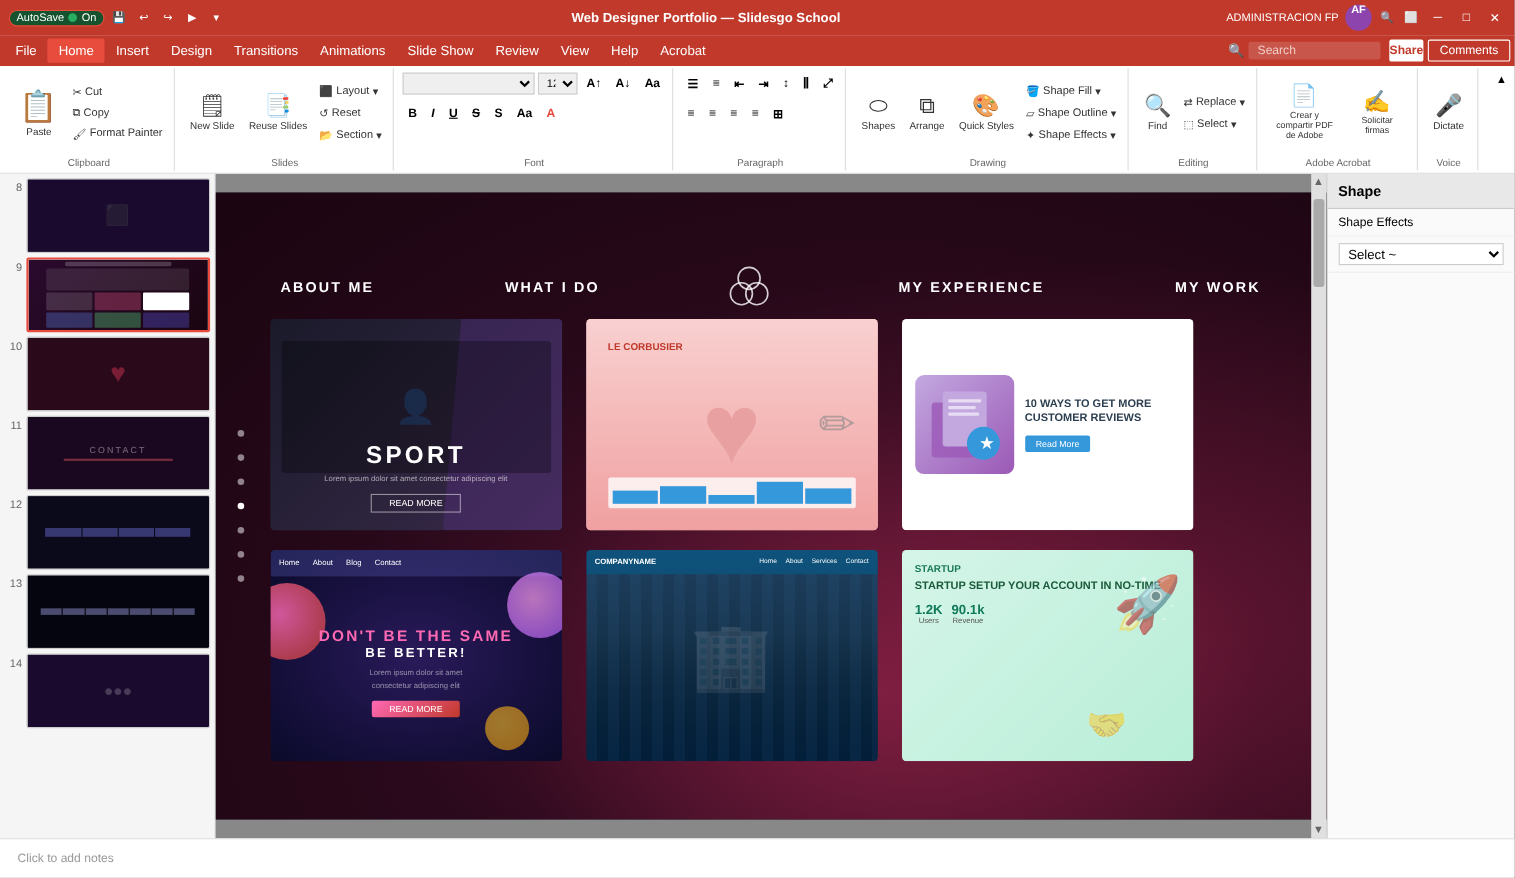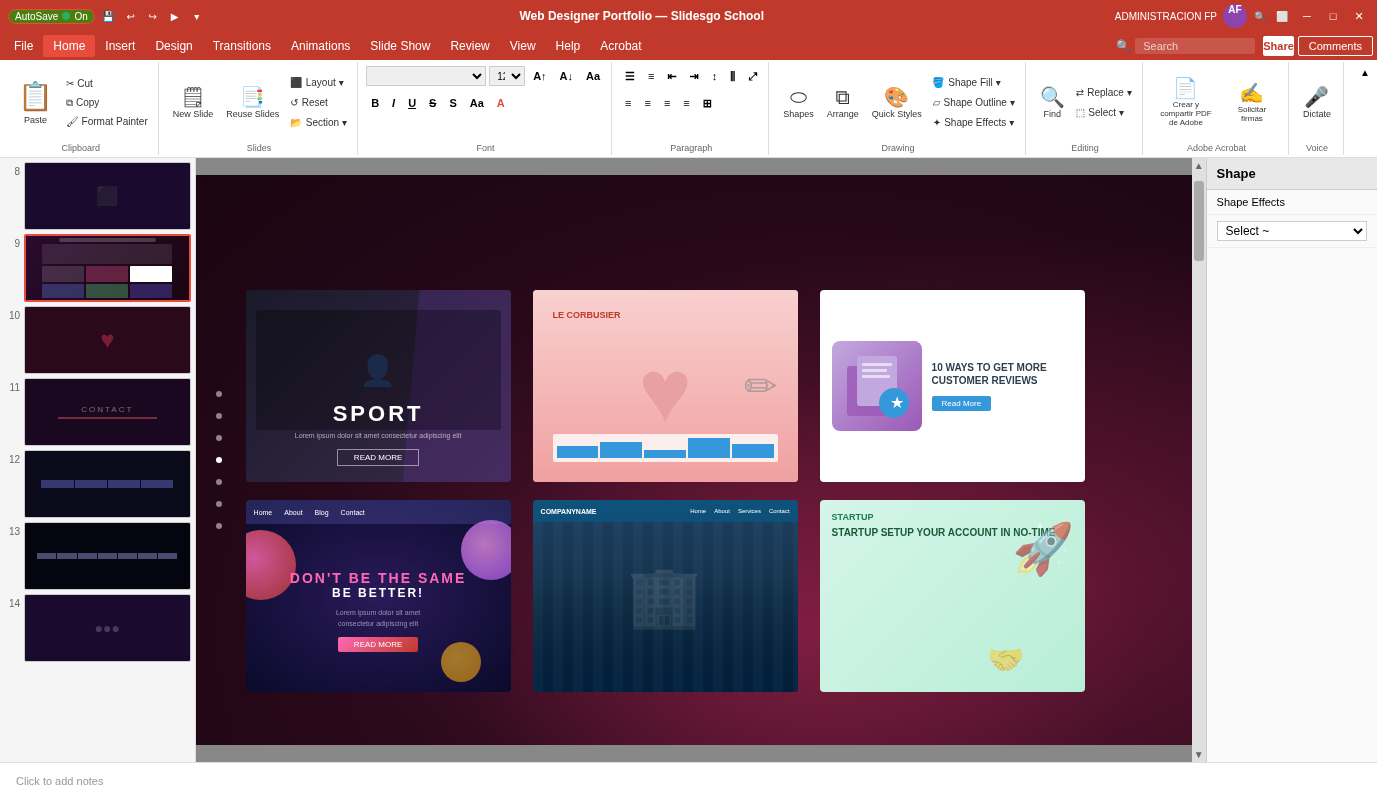--- a/index.html
+++ b/index.html
@@ -11,21 +11,21 @@
       height: 32px;
       display: flex;
       align-items: center;
       justify-content: space-between;
       padding: 0 8px;
       color: white;
     }
     #titlebar .left { display: flex; align-items: center; gap: 6px; font-size: 11px; }
     #titlebar .center { font-size: 12px; font-weight: 700; }
     #titlebar .right { display: flex; align-items: center; gap: 6px; margin-left: 36px; }
-    .autosave-badge { background: #4d7c0f; border: 1px solid #e74c3c; border-radius: 10px; padding: 1px 6px; font-size: 10px; display: flex; align-items: center; gap: 4px; }
+    .autosave-badge { background: #14532d; border: 1px solid #e74c3c; border-radius: 10px; padding: 1px 6px; font-size: 10px; display: flex; align-items: center; gap: 4px; }
     .autosave-dot { width: 8px; height: 8px; background: #27ae60; border-radius: 50%; }
     .title-btn { width: 16px; height: 16px; display: flex; align-items: center; justify-content: center; cursor: pointer; font-size: 10px; }
     .window-btn { width: 20px; height: 20px; display: flex; align-items: center; justify-content: center; cursor: pointer; font-size: 11px; border-radius: 2px; }
     .user-avatar { width: 24px; height: 24px; background: #8e44ad; border-radius: 50%; display: flex; justify-content: center; font-size: 10px; font-weight: bold; color: white; }
 
     
     #menubar {
       background: #c0392b;
       height: 28px;
       display: flex;
@@ -802,20 +802,34 @@
         <div class="slide-dots">
           <div class="slide-dot"></div>
           <div class="slide-dot"></div>
           <div class="slide-dot"></div>
           <div class="slide-dot active-dot"></div>
           <div class="slide-dot"></div>
           <div class="slide-dot"></div>
           <div class="slide-dot"></div>
         </div>
 
+        <div class="slide-nav">
+          <span class="slide-nav-item">ABOUT ME</span>
+          <span class="slide-nav-item">WHAT I DO</span>
+
+          <div style="width:50px;height:50px;display:flex;align-items:center;justify-content:center;">
+            <svg width="50" height="50" viewBox="0 0 50 50" fill="none">
+              <circle cx="25" cy="18" r="10" stroke="white" stroke-width="1.5" fill="none" opacity="0.8"></circle>
+              <circle cx="18" cy="32" r="10" stroke="white" stroke-width="1.5" fill="none" opacity="0.8"></circle>
+              <circle cx="32" cy="32" r="10" stroke="white" stroke-width="1.5" fill="none" opacity="0.8"></circle>
+            </svg>
+          </div>
+          <span class="slide-nav-item">MY EXPERIENCE</span>
+          <span class="slide-nav-item">MY WORK</span>
+        </div>
 
         <div class="card sport-card">
           <div class="sport-inner">
             <div style="position:absolute;inset:0;overflow:hidden;">
               <div style="position:absolute;right:-20px;top:0;bottom:0;width:120px;background:rgba(100,50,150,0.3);transform:skewX(-5deg);"></div>
               <div style="position:absolute;top:20px;left:10px;right:10px;height:120px;background:rgba(0,0,0,0.3);border-radius:3px;display:flex;align-items:center;justify-content:center;color:rgba(255,255,255,0.2);font-size:30px;">👤</div>
             </div>
             <div style="position:relative;z-index:2;text-align:center;">
               <div class="sport-title">SPORT</div>
               <div class="sport-text">Lorem ipsum dolor sit amet consectetur adipiscing elit</div>
@@ -904,20 +918,30 @@
 
             <div style="position:absolute;top:22px;inset:0;display:flex;align-items:center;justify-content:center;font-size:60px;opacity:0.15;">🏢</div>
           </div>
         </div>
 
         <div class="card startup-card">
           <div class="startup-inner">
             <div class="startup-label">STARTUP</div>
             <div class="startup-title">STARTUP SETUP YOUR ACCOUNT IN NO-TIME</div>
 
+            <div style="display:flex;gap:8px;margin-top:8px;">
+              <div style="text-align:center;">
+                <div style="font-size:12px;font-weight:900;color:#0f7a5a;">1.2K</div>
+                <div style="font-size:7px;color:#555;">Users</div>
+              </div>
+              <div style="text-align:center;">
+                <div style="font-size:12px;font-weight:900;color:#0f7a5a;">90.1k</div>
+                <div style="font-size:7px;color:#555;">Revenue</div>
+              </div>
+            </div>
 
             <div style="position:absolute;right:10px;top:20px;font-size:50px;opacity:0.6;">🚀</div>
             <div style="position:absolute;right:60px;bottom:15px;font-size:30px;opacity:0.5;">🤝</div>
           </div>
         </div>
 
       </div>
     </div>
   </div>
 

